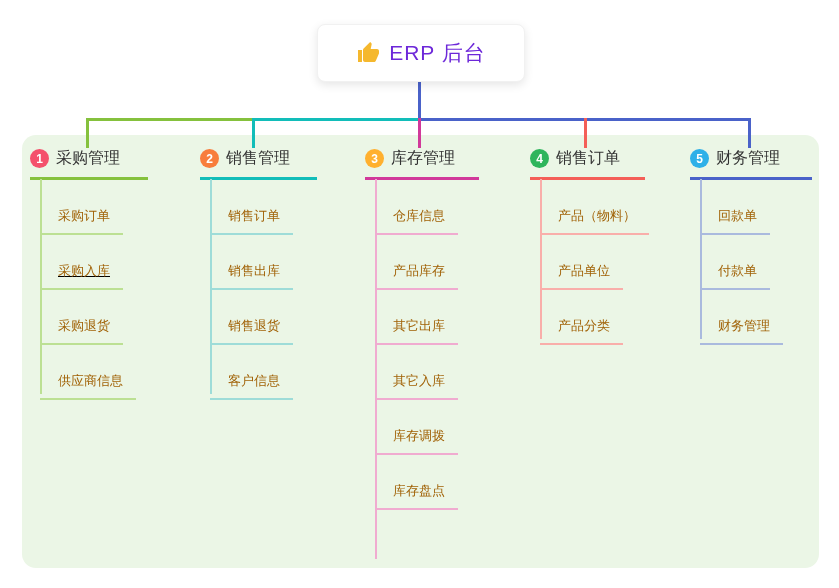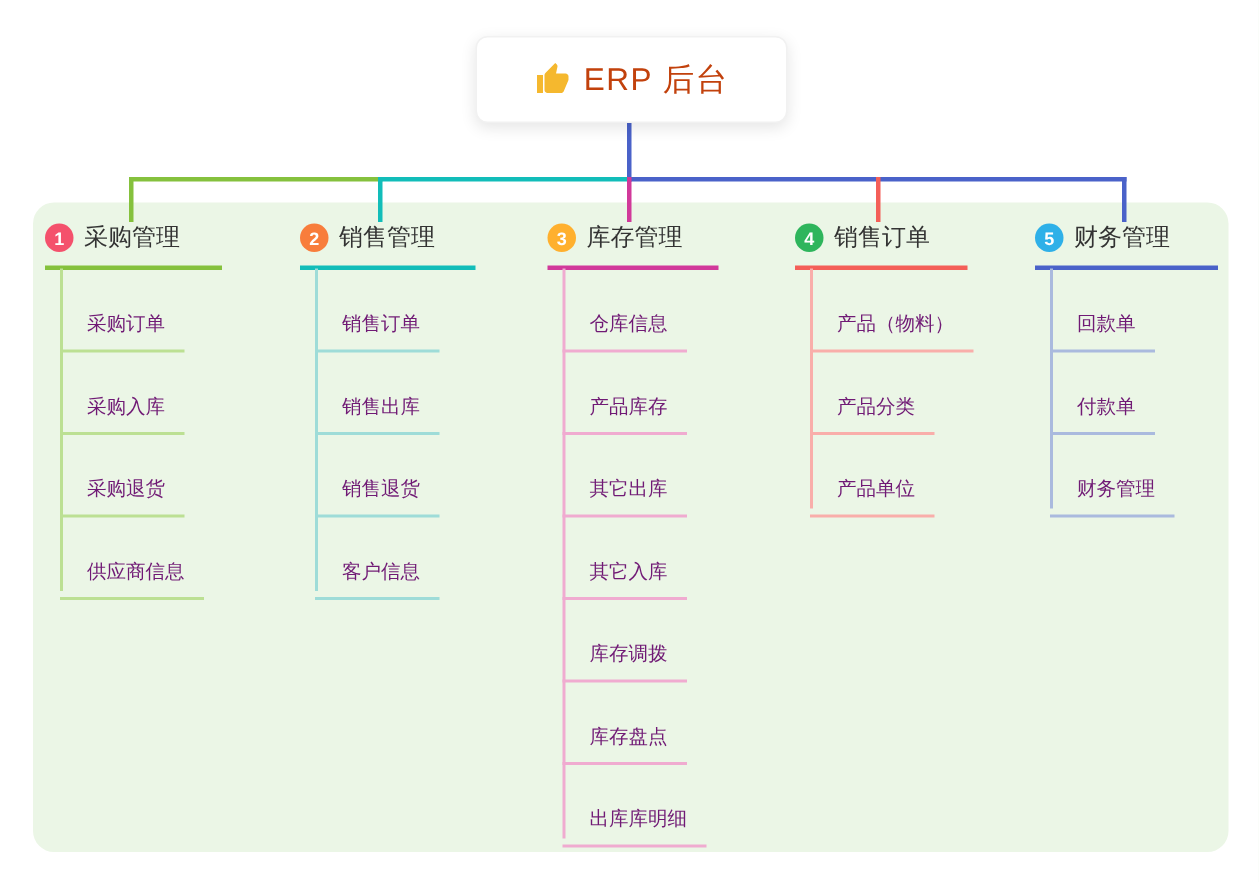--- a/index.html
+++ b/index.html
@@ -3,37 +3,37 @@
 <meta charset="utf-8">
 <style>
   html,body{margin:0;padding:0;background:#ffffff;font-family:"Liberation Sans","DejaVu Sans",sans-serif;}
   .canvas{position:relative;width:839px;height:588px;background:#ffffff;overflow:hidden;}
 
   .panel{position:absolute;left:22px;top:135px;width:797px;height:433px;border-radius:14px;}
 
   .root-node{position:absolute;left:317px;top:24px;width:206px;height:56px;background:#ffffff;
     border:1px solid #f1f1f1;border-radius:8px;box-shadow:0 3px 10px rgba(0,0,0,0.10);
     display:flex;align-items:center;justify-content:center;gap:9px;cursor:default;}
-  .root-label{font-size:21px;color:#c2410c;letter-spacing:1px;font-weight:500;}
+  .root-label{font-size:21px;color:#6d28d9;letter-spacing:1px;font-weight:500;}
   .thumb-icon{width:24px;height:24px;display:block;}
 
   .line{position:absolute;}
 
   .branch{position:absolute;top:148px;}
   .branch-header{display:flex;align-items:center;gap:7px;padding-bottom:8px;border-bottom:3px solid #999;}
   .badge{width:19px;height:19px;border-radius:50%;color:#fff;font-size:12px;font-weight:bold;
     display:flex;align-items:center;justify-content:center;flex:0 0 auto;}
   .branch-title{font-size:16px;color:#333;font-weight:500;white-space:nowrap;}
 
   .children{position:relative;}
   .rail{position:absolute;left:10px;top:-1px;width:2px;}
   .child-row{height:55px;display:flex;align-items:flex-end;}
   .child-row:first-child{height:50px;}
   .child-cell{margin-left:10px;padding:0 13px 8px 18px;border-bottom:2px solid #ccc;white-space:nowrap;}
-  .child-label{font-size:13px;color:#701a75;}
+  .child-label{font-size:13px;color:#a16207;}
 </style>
 </head>
 <body>
 
 <div class="canvas">
   <div class="panel" id="panel" style="background: rgb(235, 246, 230);"></div>
 
   <div id="connectors">
       <div class="line" style="left: 418px; top: 80px; width: 3px; height: 41px; background: rgb(74, 98, 201);"></div>
       <div class="line" style="left: 86px; top: 118px; width: 169px; height: 3px; background: rgb(133, 193, 61);"></div>
@@ -58,21 +58,21 @@
     <div class="branch-header" style="width: 118px; border-bottom-color: rgb(133, 193, 61);">
       <span class="badge" style="background: rgb(244, 81, 108);">1</span>
       <span class="branch-title">采购管理</span>
     </div>
     <div class="children">
       <div class="rail" style="background: rgb(188, 224, 147); height: 215px;"></div>
     <div class="child-row">
             <div class="child-cell" style="border-bottom-color: rgb(188, 224, 147);"><span class="child-label">采购订单</span></div>
           </div>
           <div class="child-row">
-            <div class="child-cell" style="border-bottom-color: rgb(188, 224, 147);"><span class="child-label">采购入库</span></div>
+            <div class="child-cell" style="border-bottom-color: rgb(188, 224, 147); text-decoration: underline;"><span class="child-label">采购入库</span></div>
           </div>
           <div class="child-row">
             <div class="child-cell" style="border-bottom-color: rgb(188, 224, 147);"><span class="child-label">采购退货</span></div>
           </div>
           <div class="child-row">
             <div class="child-cell" style="border-bottom-color: rgb(188, 224, 147);"><span class="child-label">供应商信息</span></div>
           </div>
         </div>
   </div>
       <div class="branch" style="left: 200px;">
@@ -114,40 +114,37 @@
           </div>
           <div class="child-row">
             <div class="child-cell" style="border-bottom-color: rgb(240, 171, 208);"><span class="child-label">其它入库</span></div>
           </div>
           <div class="child-row">
             <div class="child-cell" style="border-bottom-color: rgb(240, 171, 208);"><span class="child-label">库存调拨</span></div>
           </div>
           <div class="child-row">
             <div class="child-cell" style="border-bottom-color: rgb(240, 171, 208);"><span class="child-label">库存盘点</span></div>
           </div>
-          <div class="child-row">
-            <div class="child-cell" style="border-bottom-color: rgb(240, 171, 208);"><span class="child-label">出库库明细</span></div>
-          </div>
         </div>
   </div>
       <div class="branch" style="left: 530px;">
     <div class="branch-header" style="width: 115px; border-bottom-color: rgb(244, 95, 88);">
       <span class="badge" style="background: rgb(46, 181, 92);">4</span>
       <span class="branch-title">销售订单</span>
     </div>
     <div class="children">
       <div class="rail" style="background: rgb(249, 174, 170); height: 160px;"></div>
     <div class="child-row">
             <div class="child-cell" style="border-bottom-color: rgb(249, 174, 170);"><span class="child-label">产品（物料）</span></div>
           </div>
           <div class="child-row">
-            <div class="child-cell" style="border-bottom-color: rgb(249, 174, 170);"><span class="child-label">产品分类</span></div>
+            <div class="child-cell" style="border-bottom-color: rgb(249, 174, 170);"><span class="child-label">产品单位</span></div>
           </div>
           <div class="child-row">
-            <div class="child-cell" style="border-bottom-color: rgb(249, 174, 170);"><span class="child-label">产品单位</span></div>
+            <div class="child-cell" style="border-bottom-color: rgb(249, 174, 170);"><span class="child-label">产品分类</span></div>
           </div>
         </div>
   </div>
       <div class="branch" style="left: 690px;">
     <div class="branch-header" style="width: 122px; border-bottom-color: rgb(74, 98, 201);">
       <span class="badge" style="background: rgb(46, 176, 232);">5</span>
       <span class="branch-title">财务管理</span>
     </div>
     <div class="children">
       <div class="rail" style="background: rgb(170, 186, 222); height: 160px;"></div>

